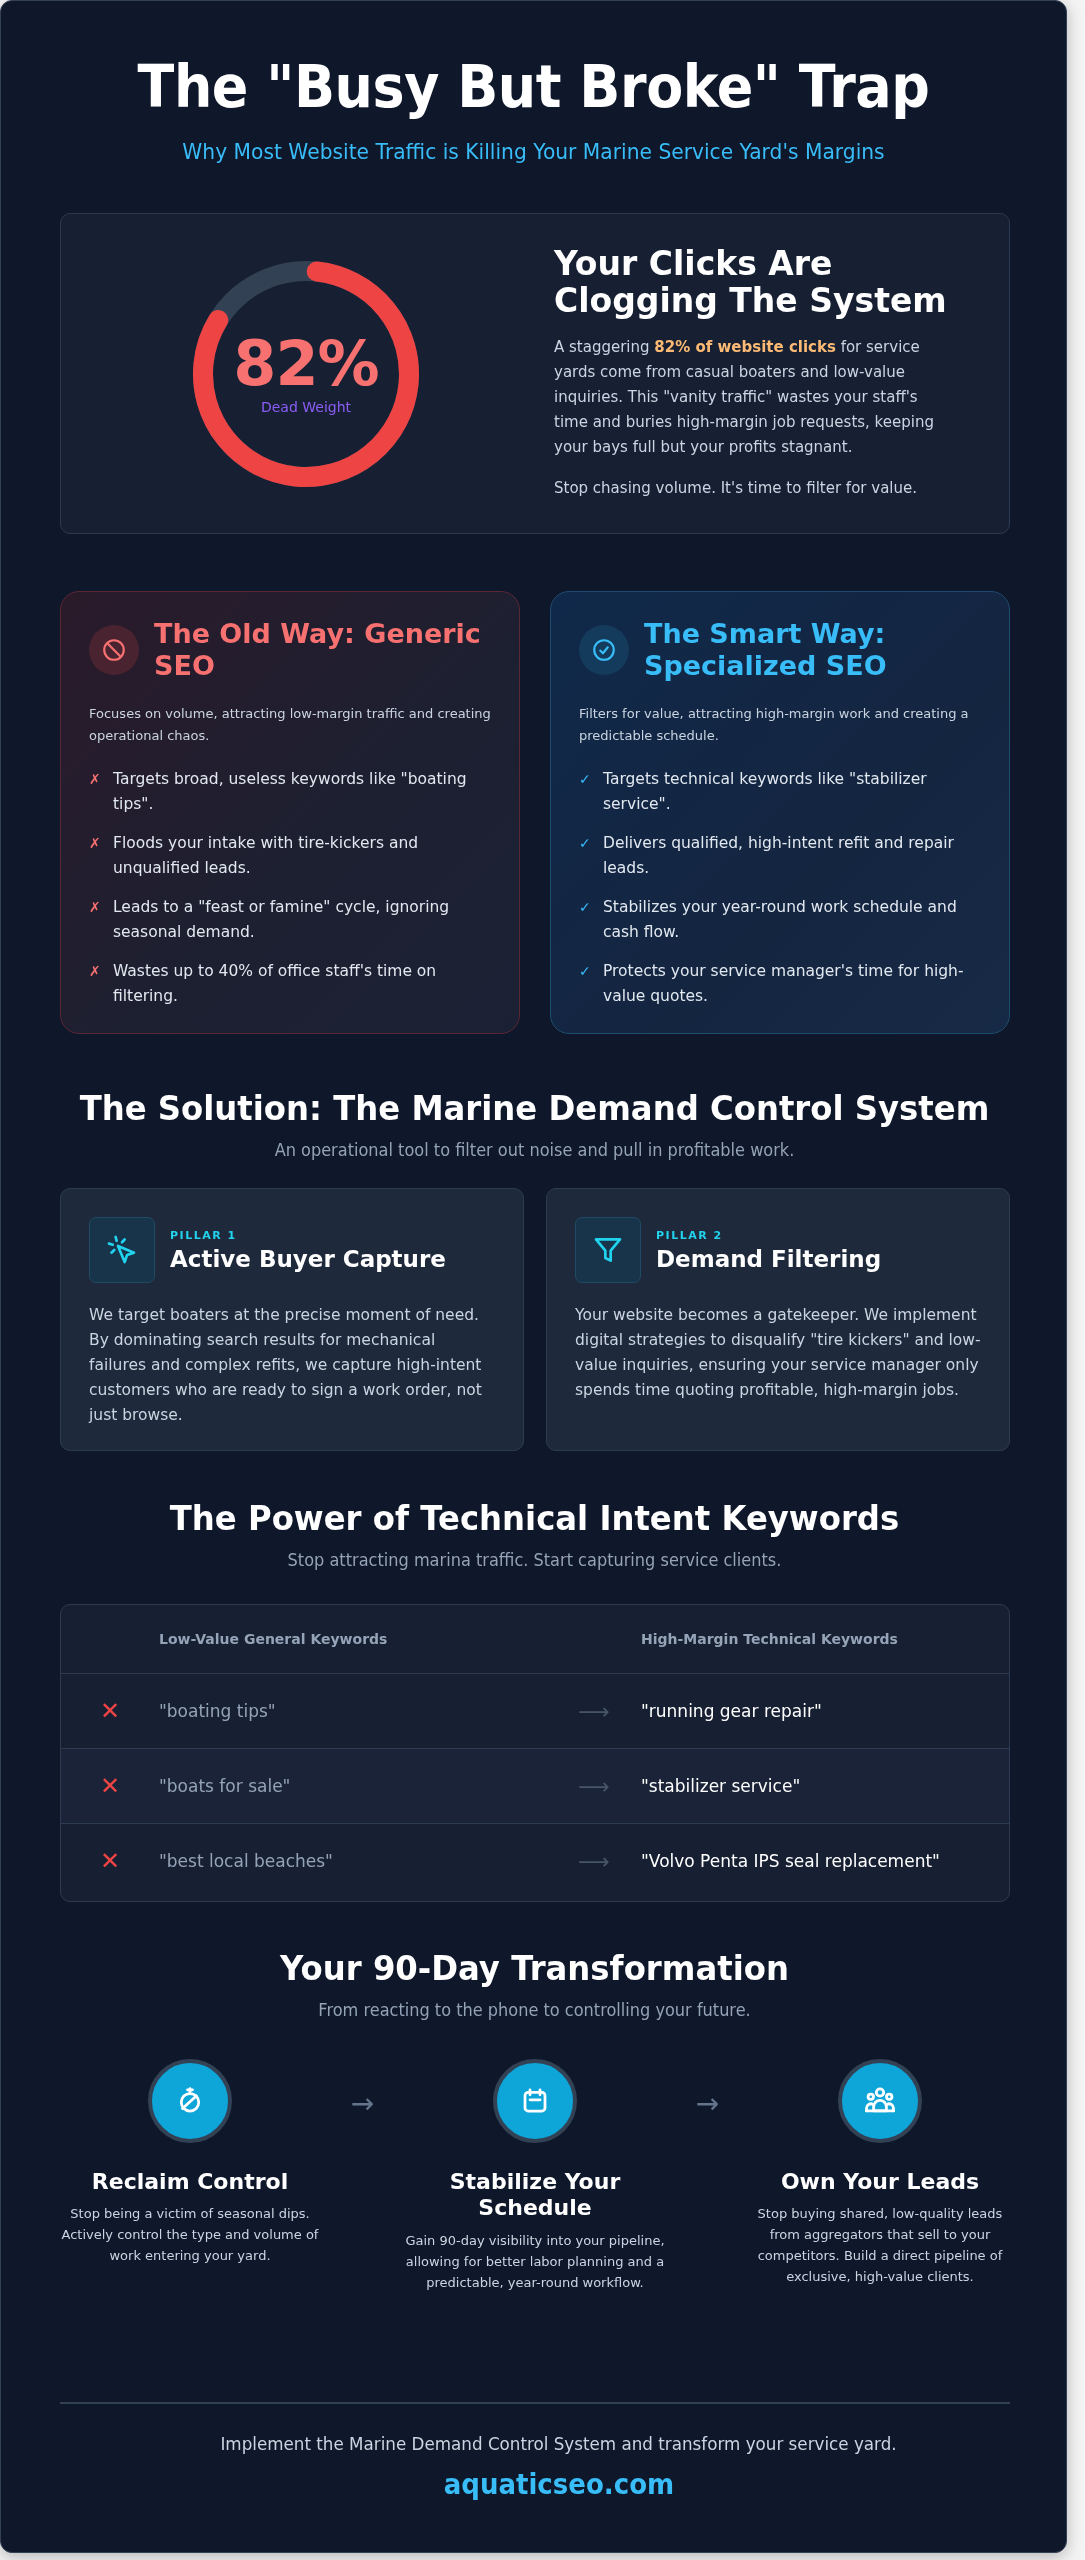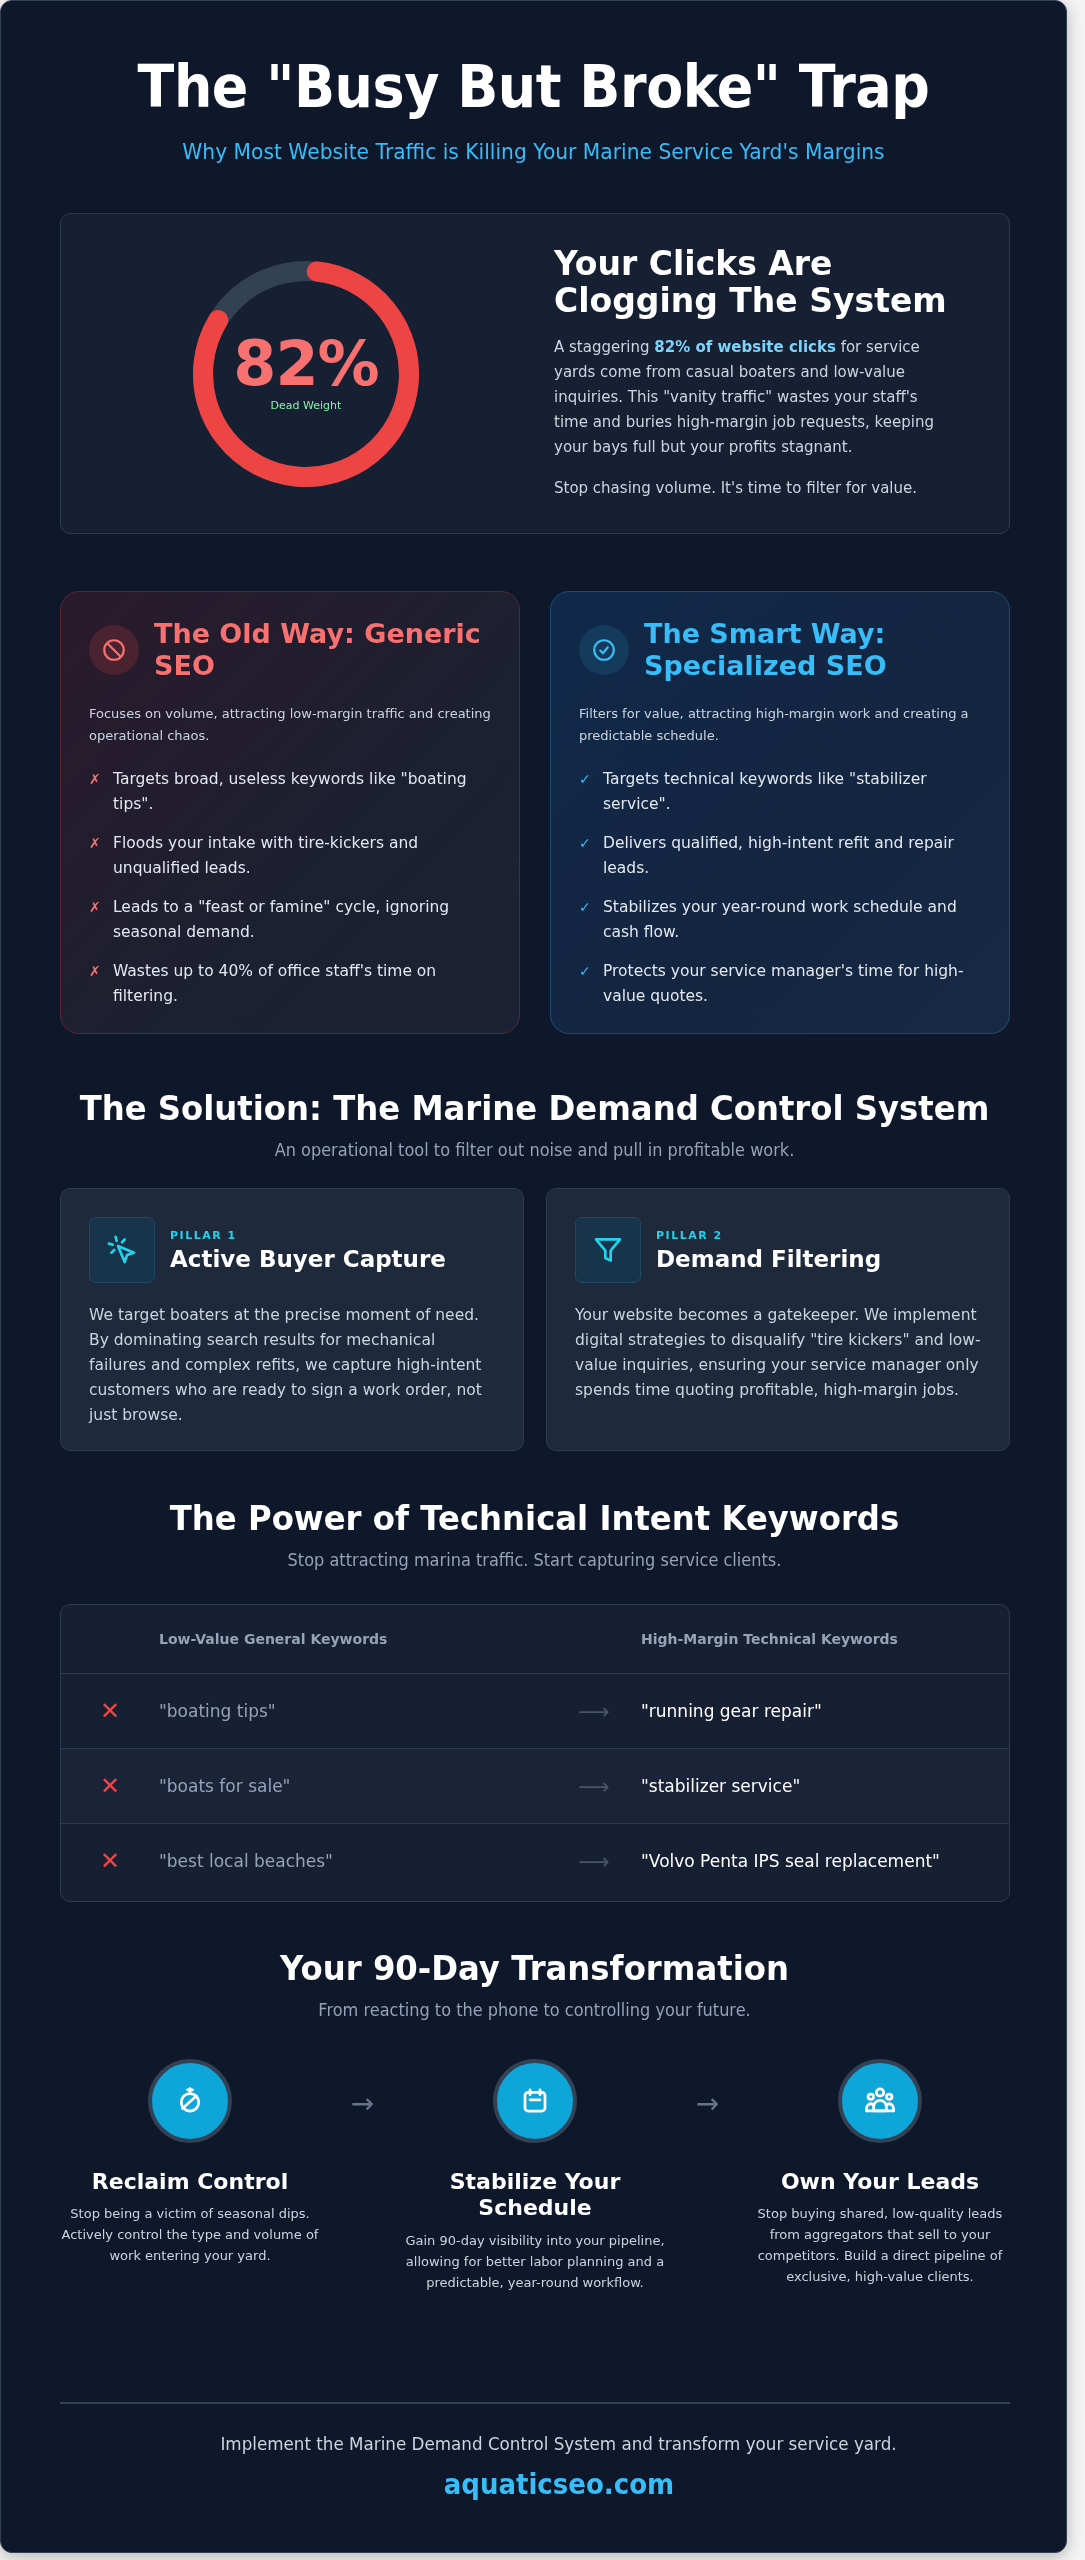--- a/index.html
+++ b/index.html
@@ -31,27 +31,27 @@
     display: flex; align-items: center;
   }
   .gauge { position: relative; width: 230px; height: 230px; margin-left: 130px; }
   .gauge svg { position: absolute; left: 0; top: 0; }
   .gauge .pct {
     position: absolute; left: 0; right: 0; top: 68px; text-align: center;
     font-size: 62px; font-weight: bold; color: #f87171; letter-spacing: -1px;
   }
   .gauge .label {
     position: absolute; left: 0; right: 0; top: 140px; text-align: center;
-    font-size: 11px; color: #86efac;
+    font-size: 14px; color: #8b5cf6;
   }
   .hero-text { margin-left: 133px; width: 400px; }
   .hero-text h2 { font-size: 33px; font-weight: bold; color: #ffffff; line-height: 1.1; }
   .hero-text p { margin-top: 16px; font-size: 15px; line-height: 25px; color: #cbd5e1; }
   .hero-text p + p { margin-top: 16px; }
-  .hl { color: #7dd3fc; font-weight: bold; }
+  .hl { color: #fdba74; font-weight: bold; }
 
   
   .compare { top: 590px; height: 443px; display: flex; gap: 30px; }
   .cmp-card {
     flex: 1; border-radius: 19px; padding: 26px 28px 20px 28px;
   }
   .cmp-old { background: linear-gradient(135deg, #2a1a2a 0%, #1c2031 60%, #1b2134 100%); border: 1px solid #5a2734; }
   .cmp-new { background: linear-gradient(135deg, #10294a 0%, #142540 60%, #172a45 100%); border: 1px solid #1e4c70; }
   .cmp-head { display: flex; align-items: center; }
   .cmp-icon {

